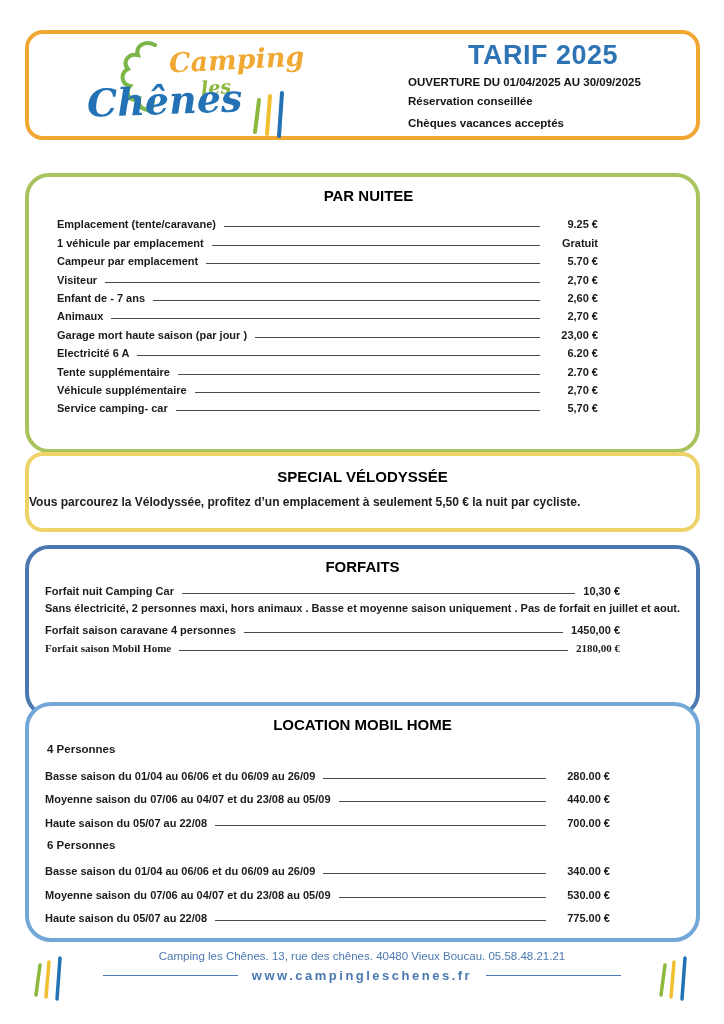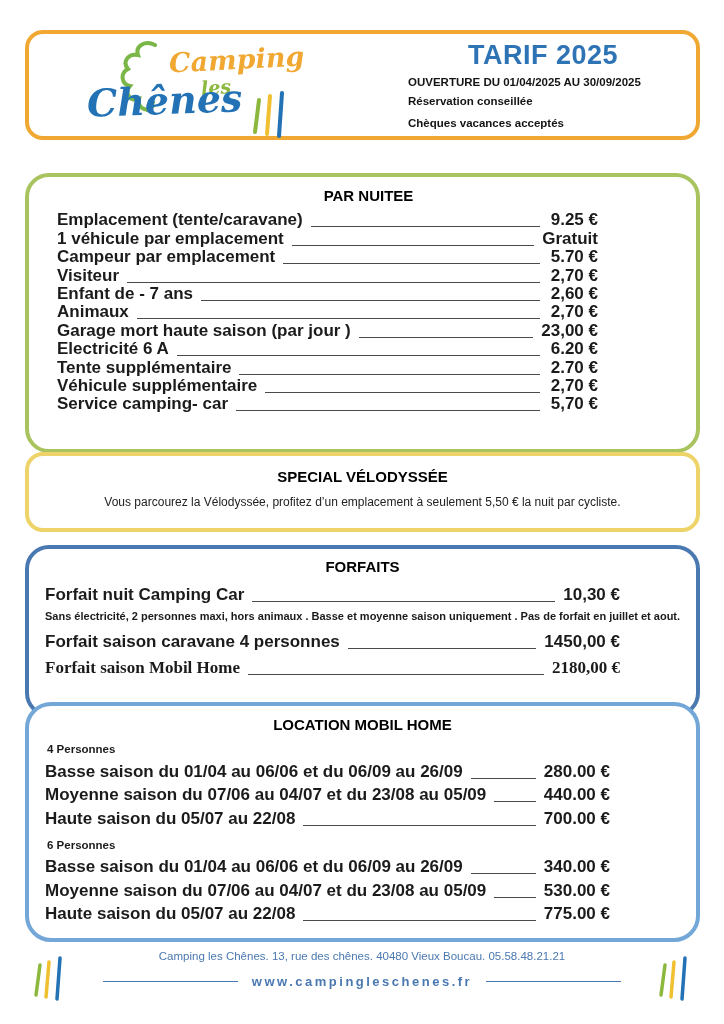--- a/index.html
+++ b/index.html
@@ -23,55 +23,55 @@
   .leaf-svg { position:absolute; left:60px; top:4px; }
   .logo-strokes-svg { position:absolute; left:188px; top:52px; }
   .header-right { position:absolute; right:18px; top:6px; width:270px; }
   .tarif-title { font-size:27px; font-weight:700; color:#2E74B5; text-align:center; letter-spacing:0.5px; }
   .hdr-line { font-size:11.5px; font-weight:700; color:#141414; margin-top:7px; }
   .hdr-line.first { margin-top:5px; }
   .hdr-line.gap { margin-top:10px; }
 
   
   .section-title { text-align:center; font-size:15px; font-weight:700; color:#000; }
-  .price-row { display:flex; align-items:flex-end; font-size:17px; font-weight:700; }
+  .price-row { display:flex; align-items:flex-end; font-size:11px; font-weight:700; }
   .row-label { white-space:nowrap; }
   .leader { flex:1; border-bottom:1.3px solid #4a4a4a; margin:0 8px 3px 8px; }
   .row-price { white-space:nowrap; text-align:right; }
 
   
   .nuitee-box { top:152px; height:280px; border:4px solid #A9C45F; border-radius:24px; padding:10px 16px 0 28px;margin-top:21px; }
   .nuitee-box .rows { margin-top:8px; padding-right:82px; }
   .nuitee-box .price-row { height:18.4px; }
   .nuitee-box .row-price { min-width:50px; }
 
   
   .velo-box { top:452px; height:80px; border:4px solid #EDD368; border-radius:18px; padding-top:12px; }
-  .velo-text { text-align:center; font-size:12px; font-weight:400; margin-top:10px; color:#222; }
+  .velo-text { font-size:12px; font-weight:700; margin-top:10px; color:#222; }
 
   
   .forfaits-box { top:545px; height:172px; border:4px solid #4A78B0; border-radius:24px; padding:9px 16px 0 16px; }
   .forfaits-box .price-row { padding-right:60px; }
   .forfaits-box .r1 { margin-top:10px; }
   .forfaits-box .forfait-note { margin-top:5px; font-size:11px; font-weight:600; white-space:nowrap; }
   .forfaits-box .note-bold { font-weight:700; margin-left:3px; }
   .forfaits-box .r2 { margin-top:10px; }
   .forfaits-box .r3 { margin-top:6px;font-family:Liberation Serif, serif; }
 
   
   .location-box { top:702px; height:240px; border:4px solid #72A7D8; border-radius:26px; padding:10px 16px 17px 16px; }
   .location-box .groups { padding-right:70px; }
   .group-heading { font-size:11.5px; font-weight:700; margin:10px 0 3px 2px; }
   .location-box .price-row { height:23.5px; }
   .location-box .row-price { min-width:56px;margin-top:9px; }
 
   
   .footer { position:absolute; left:0; top:950px; width:724px; }
   .footer-address { text-align:center; font-size:11.5px; color:#4A78B0; }
-  .footer-site-row { display:flex; align-items:center; justify-content:center; margin-top:12px; }
+  .footer-site-row { display:flex; align-items:center; justify-content:center; margin-top:6px; }
   .site-line { width:135px; border-top:1.6px solid #4A78B0; margin:0 14px; }
   .footer-site { font-size:13px; font-weight:600; color:#4A78B0; letter-spacing:2.5px; white-space:nowrap; }
   .corner-strokes { position:absolute; top:3px; }
   .corner-strokes.left { left:30px; }
   .corner-strokes.right { left:655px; }
 </style>
 </head>
 <body>
 
 <div class="box header-box">

